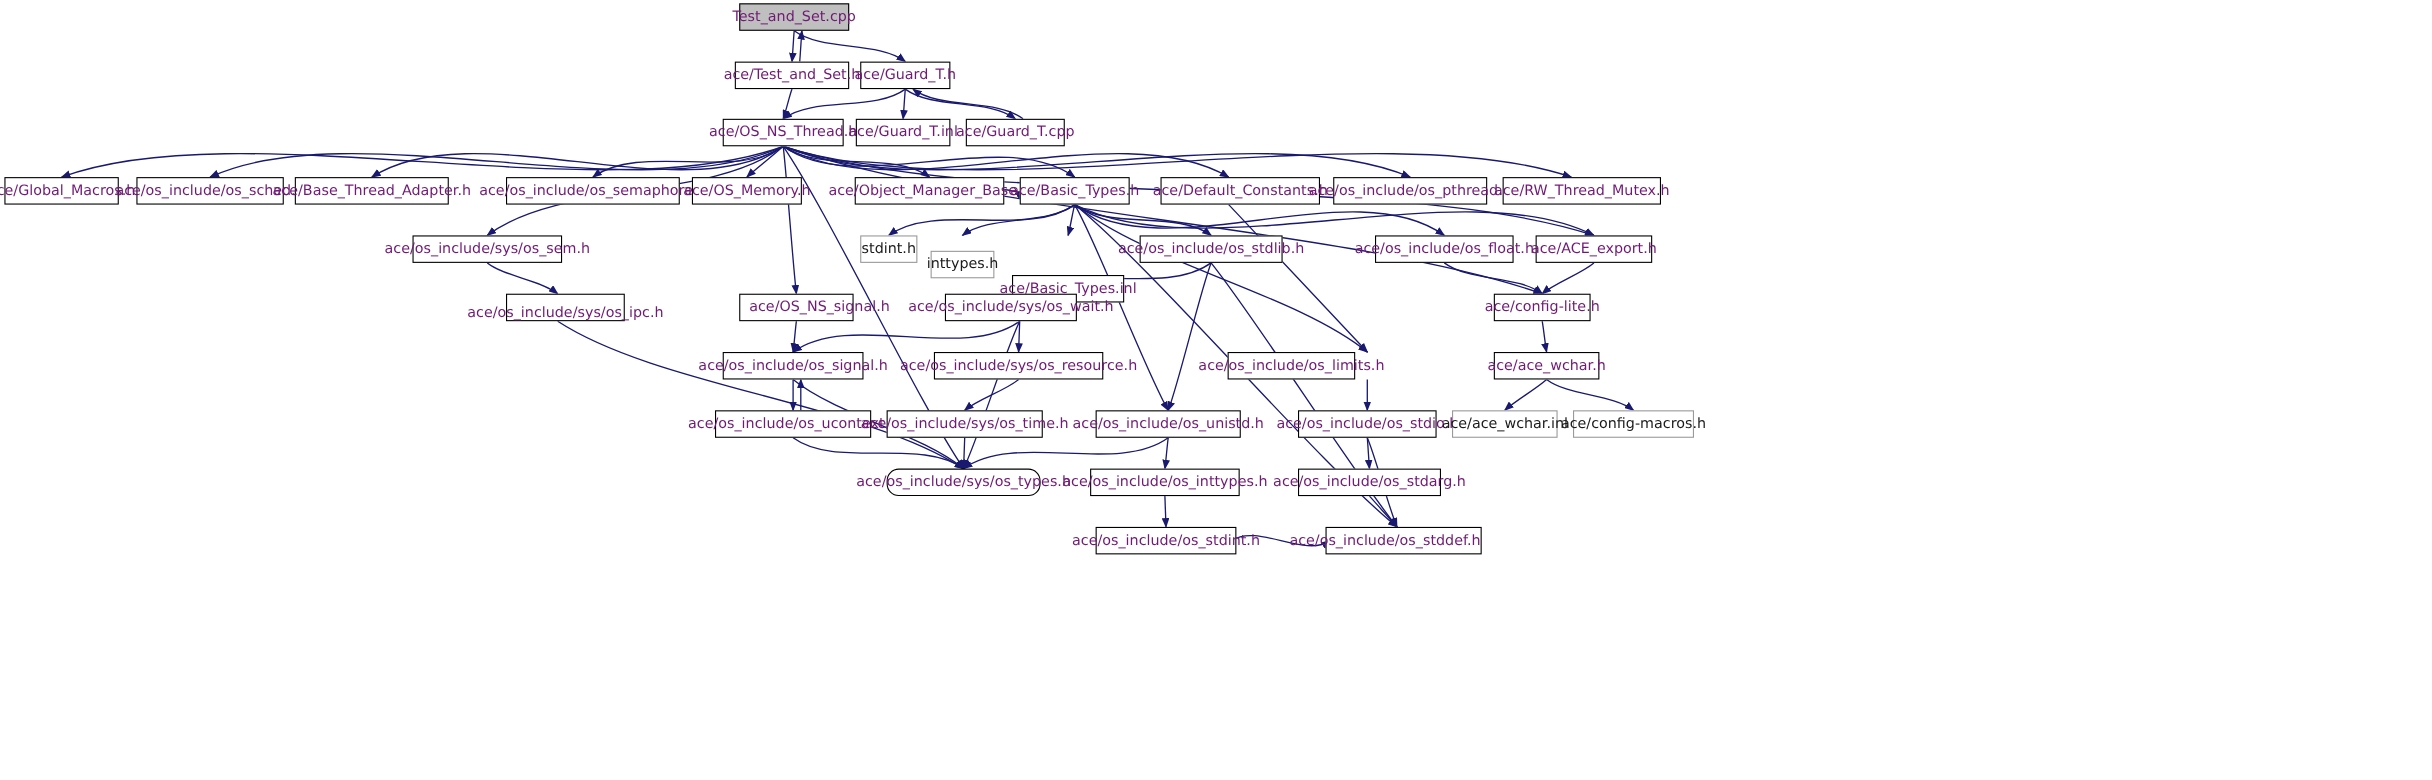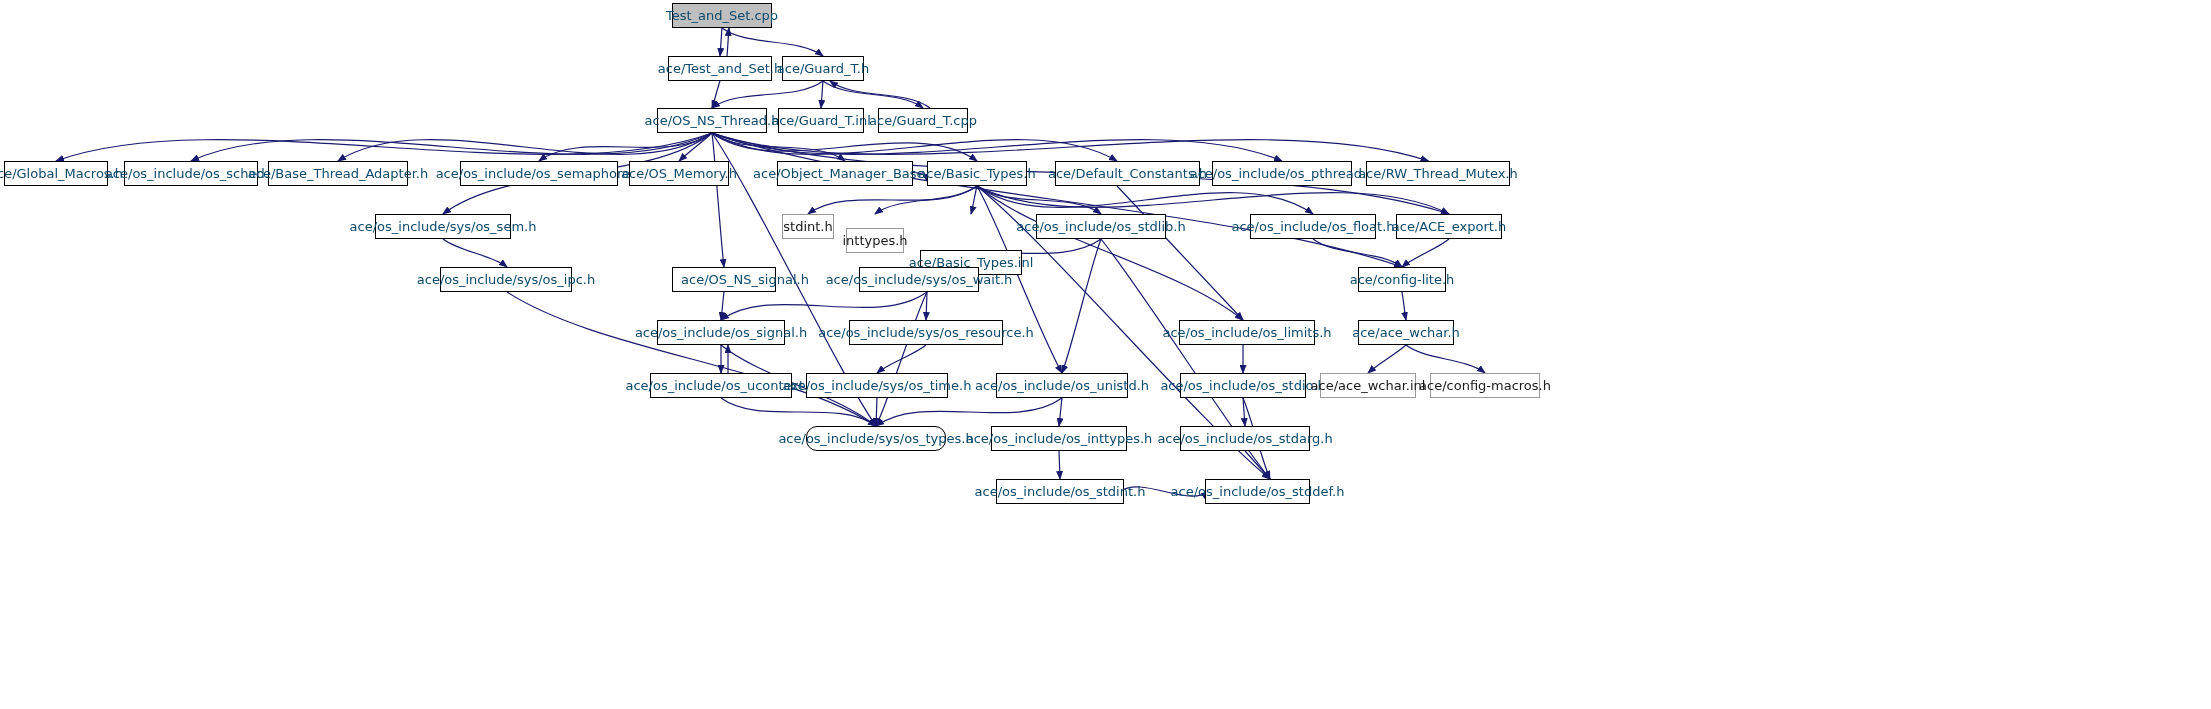--- a/index.html
+++ b/index.html
@@ -10,21 +10,21 @@
     background:#ffffff;
     font-family:"DejaVu Sans", sans-serif;
     overflow:hidden;
   }
   #edges{position:absolute;left:0;top:0;width:2211px;height:709px;}
   .node{
     position:absolute;
     box-sizing:border-box;
     border:1px solid #000000;
     background:#ffffff;
-    color:#0c4a6e;
+    color:#701a75;
     font-size:13px;
     line-height:1;
     display:flex;
     align-items:center;
     justify-content:center;
     white-space:nowrap;
     height:25px;
     z-index:5;
   }
   .node.root{background:#bfbfbf;border-color:#000000;}
@@ -169,39 +169,39 @@
       </div>
       <div class="node" style="left: 1036px; top: 214px; width: 130px;">
         <span>ace/os_include/os_stdlib.h</span>
       </div>
       <div class="node" style="left: 1250px; top: 214px; width: 126px;">
         <span>ace/os_include/os_float.h</span>
       </div>
       <div class="node" style="left: 1396px; top: 214px; width: 106px;">
         <span>ace/ACE_export.h</span>
       </div>
-      <div class="node" style="left: 440px; top: 267px; width: 132px;">
+      <div class="node" style="left: 460px; top: 267px; width: 108px; align-items: flex-end;">
         <span>ace/os_include/sys/os_ipc.h</span>
       </div>
       <div class="node" style="left: 672px; top: 267px; width: 104px; padding-left: 42px;">
         <span>ace/OS_NS_signal.h</span>
       </div>
       <div class="node" style="left: 859px; top: 267px; width: 120px;">
         <span>ace/os_include/sys/os_wait.h</span>
       </div>
       <div class="node" style="left: 1358px; top: 267px; width: 88px;">
         <span>ace/config-lite.h</span>
       </div>
       <div class="node" style="left: 657px; top: 320px; width: 128px;">
         <span>ace/os_include/os_signal.h</span>
       </div>
       <div class="node" style="left: 849px; top: 320px; width: 154px;">
         <span>ace/os_include/sys/os_resource.h</span>
       </div>
-      <div class="node" style="left: 1179px; top: 320px; width: 136px;">
+      <div class="node" style="left: 1116px; top: 320px; width: 116px;">
         <span>ace/os_include/os_limits.h</span>
       </div>
       <div class="node" style="left: 1358px; top: 320px; width: 96px;">
         <span>ace/ace_wchar.h</span>
       </div>
       <div class="node" style="left: 650px; top: 373px; width: 142px;">
         <span>ace/os_include/os_ucontext.h</span>
       </div>
       <div class="node" style="left: 806px; top: 373px; width: 142px;">
         <span>ace/os_include/sys/os_time.h</span>
@@ -223,17 +223,17 @@
       </div>
       <div class="node" style="left: 991px; top: 426px; width: 136px;">
         <span>ace/os_include/os_inttypes.h</span>
       </div>
       <div class="node" style="left: 1180px; top: 426px; width: 130px;">
         <span>ace/os_include/os_stdarg.h</span>
       </div>
       <div class="node" style="left: 996px; top: 479px; width: 128px;">
         <span>ace/os_include/os_stdint.h</span>
       </div>
-      <div class="node" style="left: 1205px; top: 479px; width: 105px;">
+      <div class="node" style="left: 1205px; top: 479px; width: 142px; justify-content: flex-end;">
         <span>ace/os_include/os_stddef.h</span>
       </div>
     </div>
 </div>
 
 </body></html>

